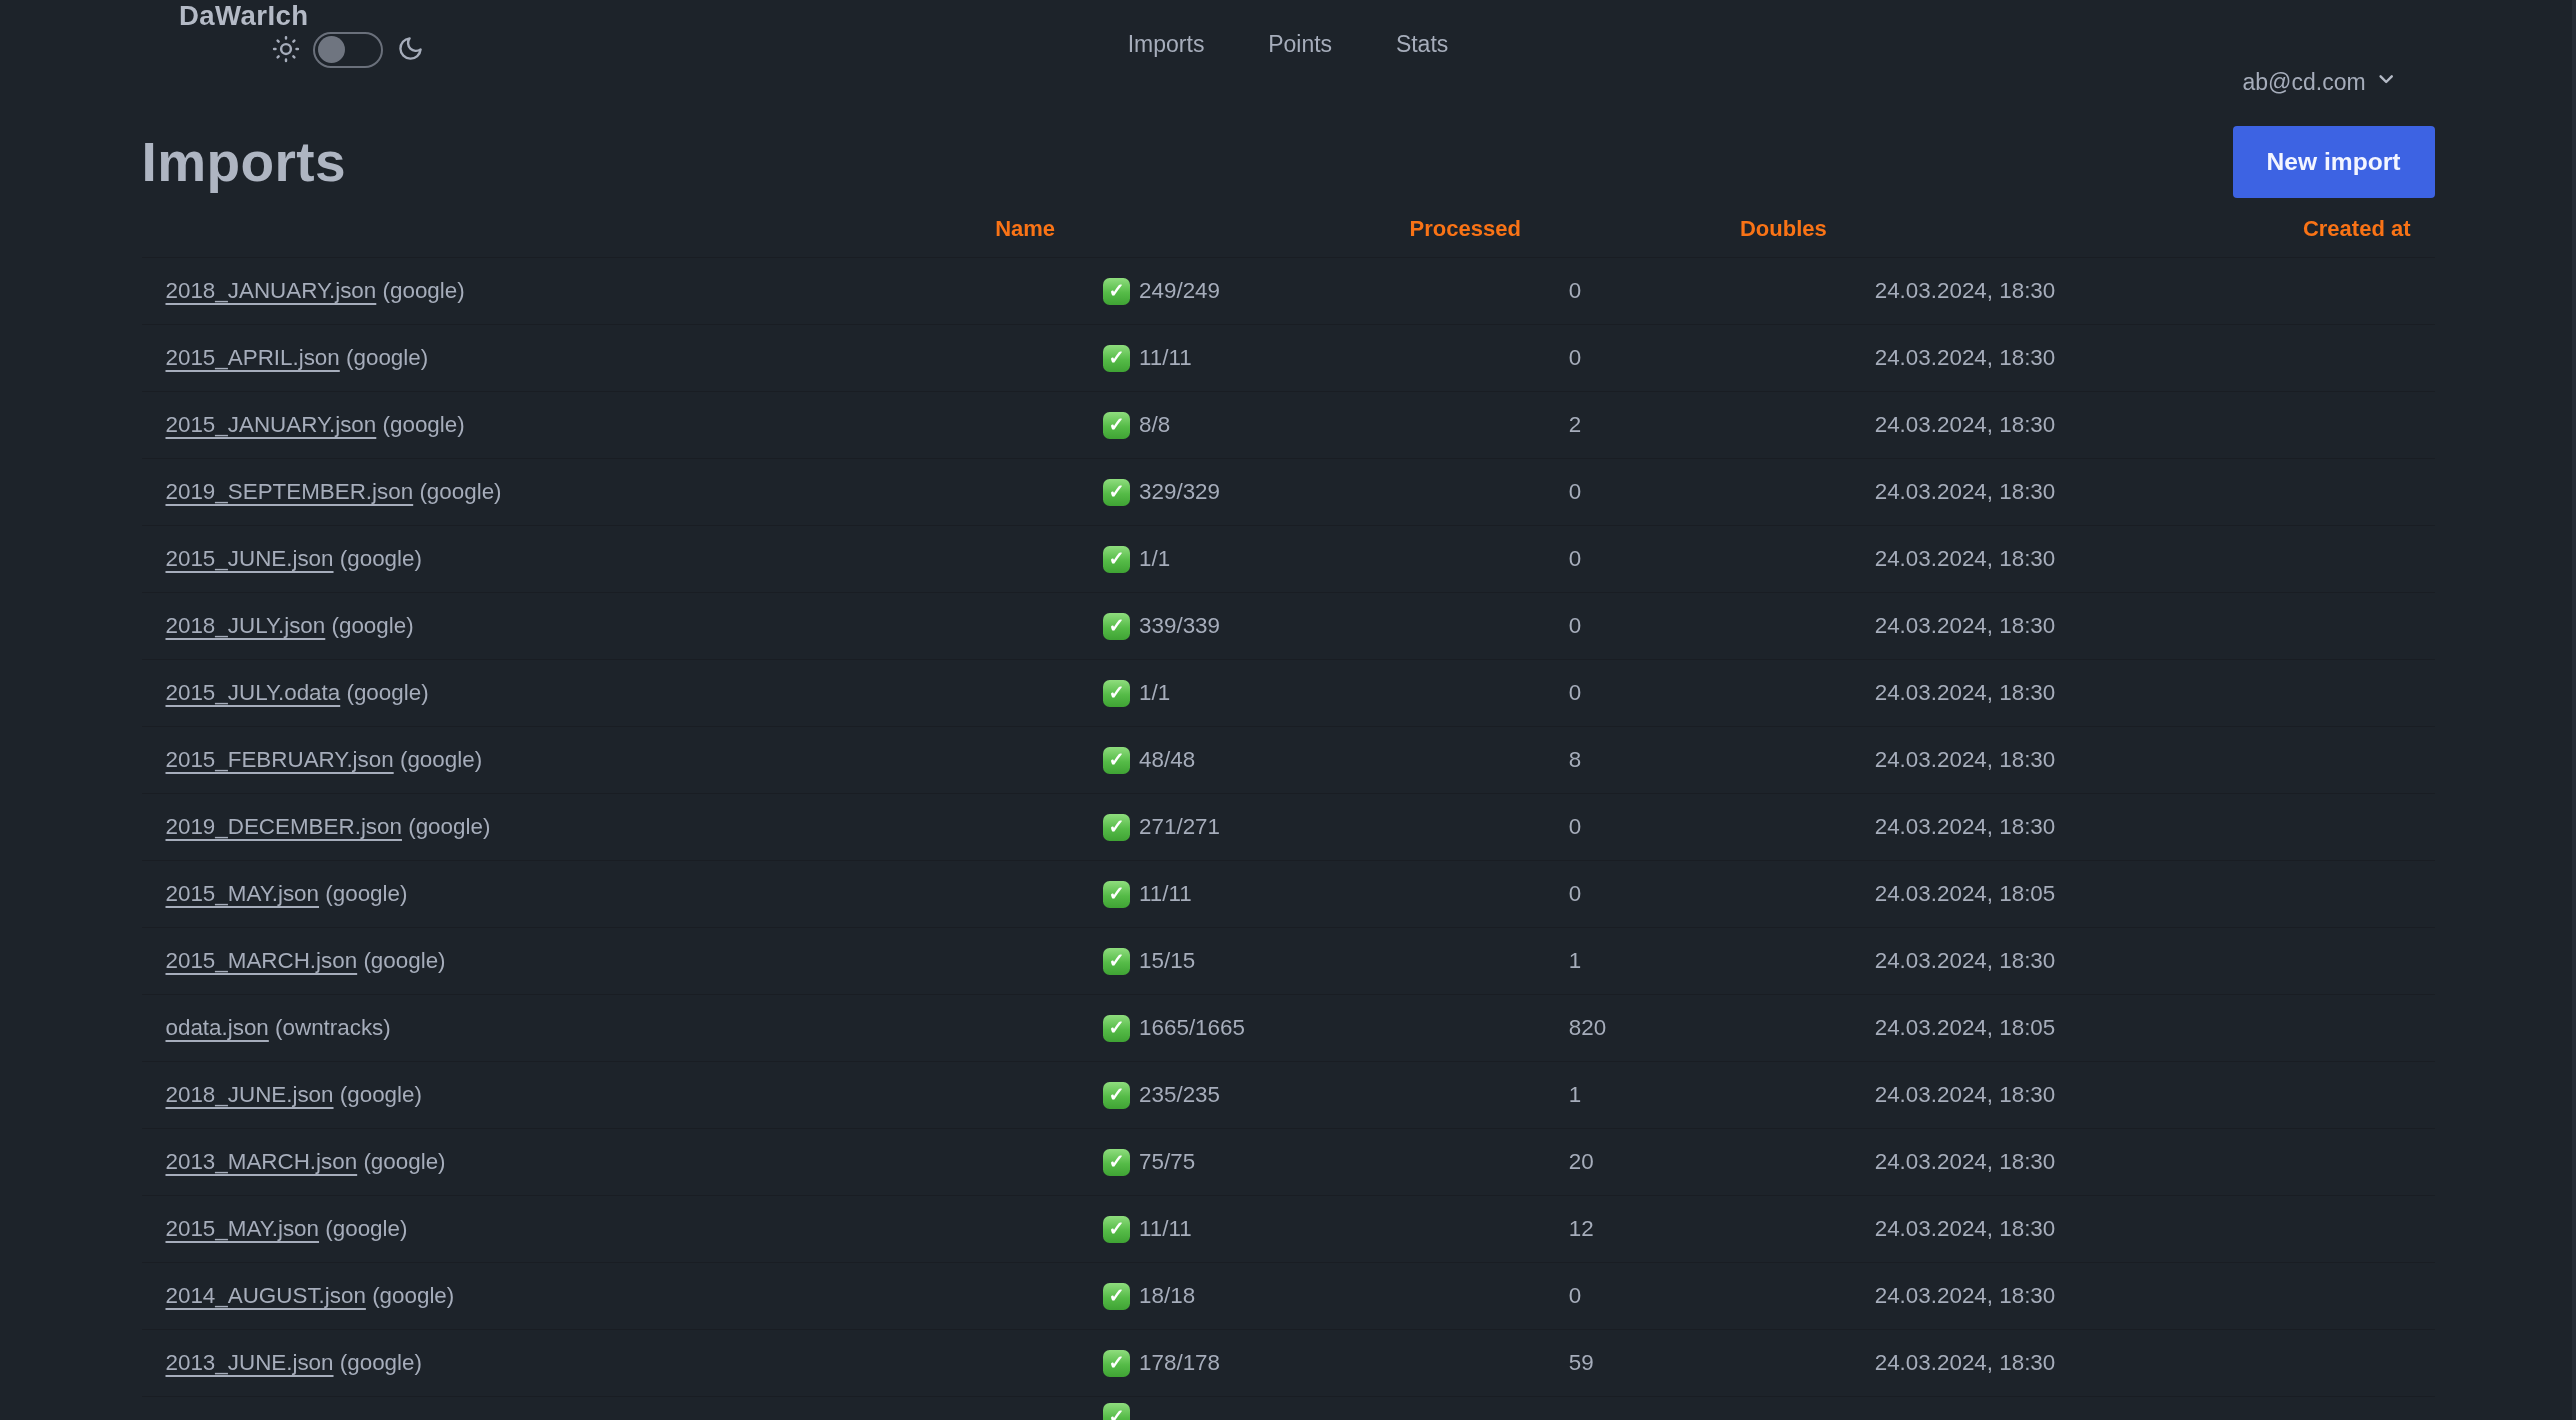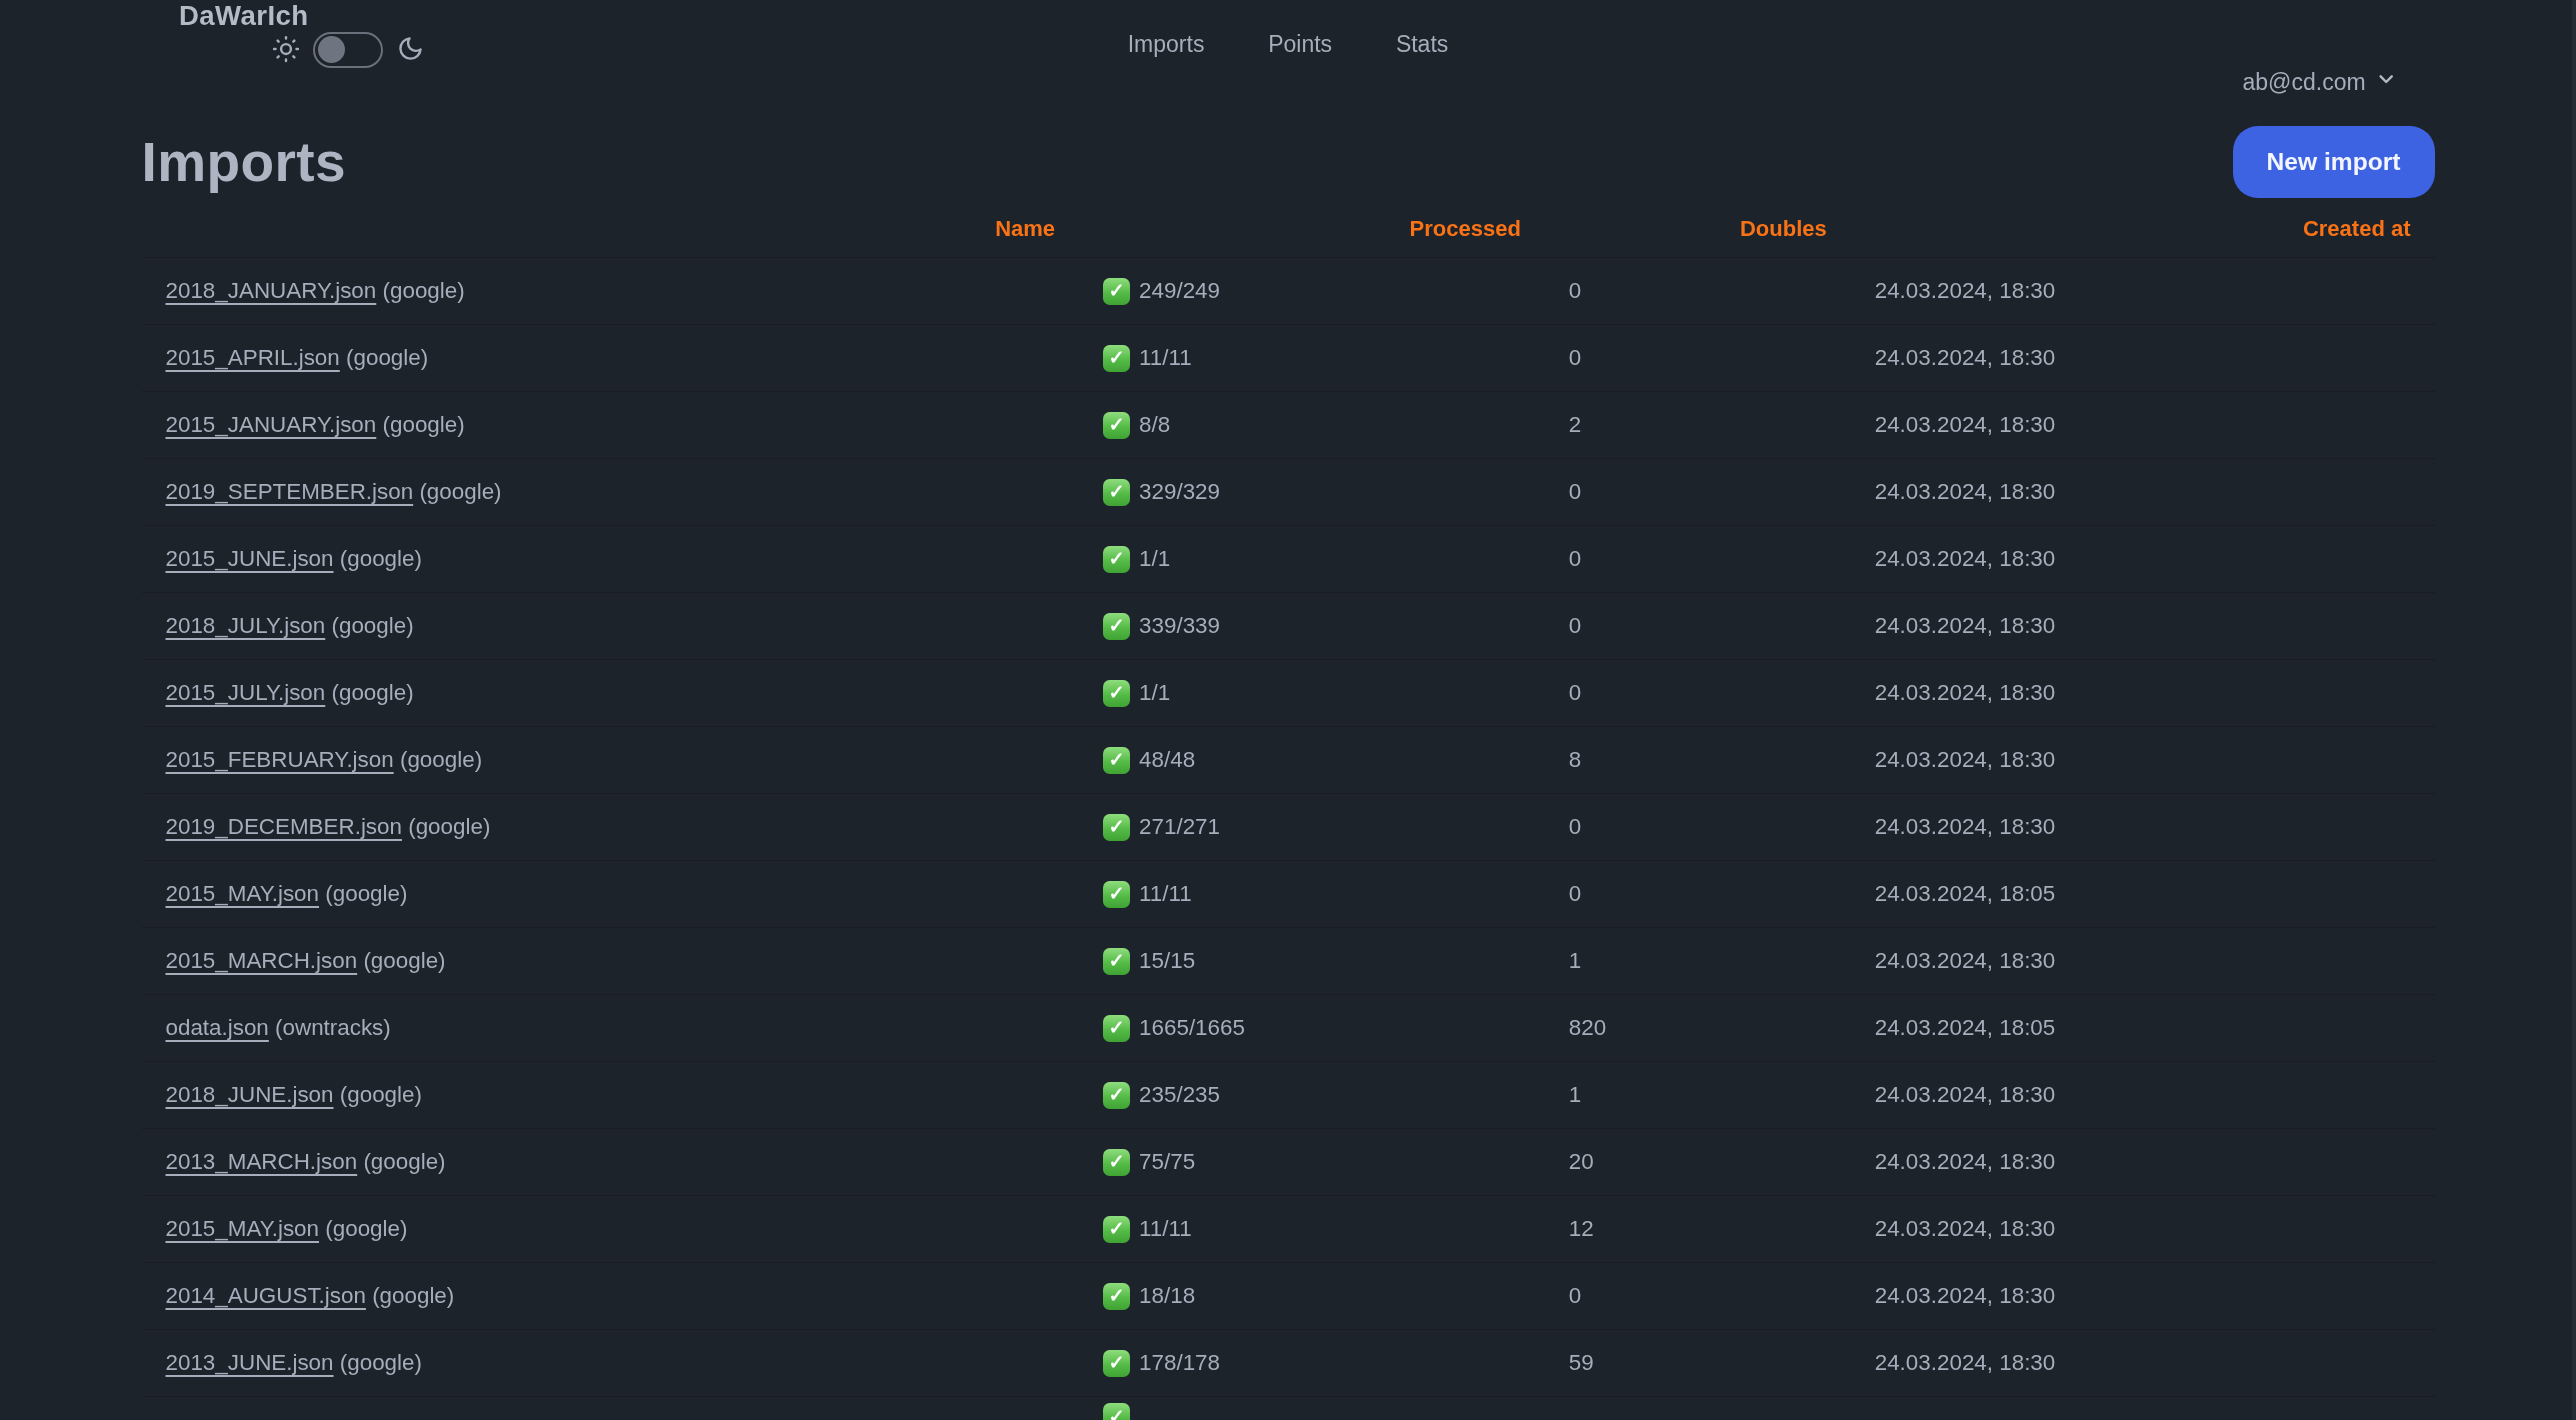--- a/index.html
+++ b/index.html
@@ -44,21 +44,21 @@
   }
 
   
   .main { width:2293px; margin:0 auto; }
   .page-header {
     display:flex; align-items:center; justify-content:space-between;
     margin-top:37px; height:72px;
   }
   .page-title { font-size:55px; font-weight:700; color:#aeb5c2; letter-spacing:0.4px; }
   .btn-primary {
-    height:72px; padding:0 34px; border:none; border-radius:25px;
+    height:72px; padding:0 34px; border:none; border-radius:4px;
     background:#3d63e3; color:#f3f5ff; font-size:24.6px; font-weight:600;
     font-family:"Liberation Sans", sans-serif; cursor:pointer;
   }
 
   
   table { width:100%; border-collapse:collapse; margin-top:0; }
   col.c-name { width:938px; } col.c-proc { width:466px; }
   col.c-dbl { width:306px; } col.c-date { width:584px; }
   th {
     text-align:right; font-size:22px; font-weight:600; color:#f97316;
@@ -238,21 +238,21 @@
               <span class="check"></span>
               <span>339/339</span>
             </span>
           </td>
           <td>0</td>
           <td>24.03.2024, 18:30</td>
         </tr>
 
         <tr>
           <td>
-            <a class="file-link">2015_JULY.json</a>
+            <a class="file-link">2015_JULY.odata</a>
             <span class="file-source">(google)</span>
           </td>
           <td>
             <span class="proc-wrap">
               <span class="check"></span>
               <span>1/1</span>
             </span>
           </td>
           <td>0</td>
           <td>24.03.2024, 18:30</td>

